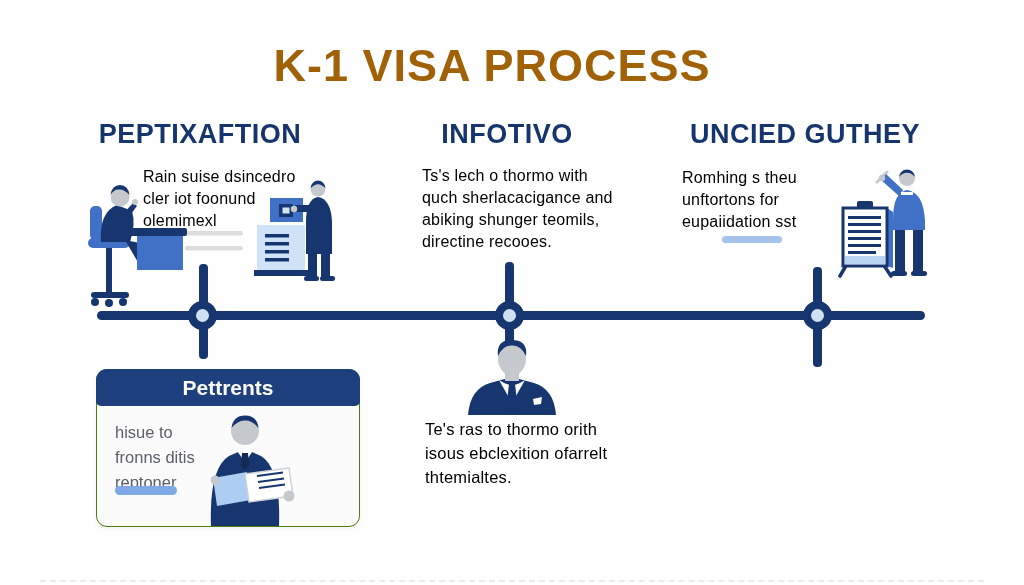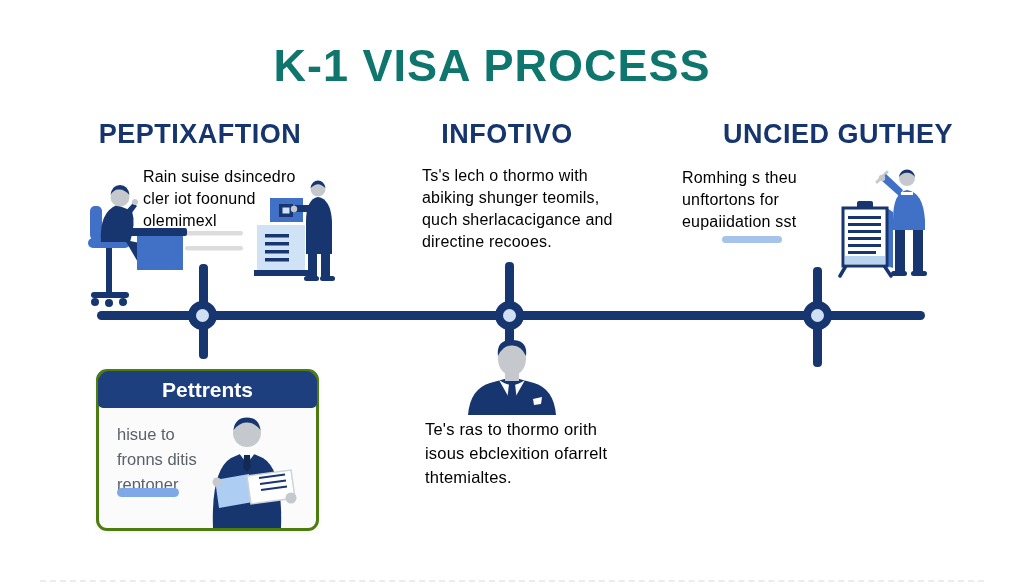--- a/index.html
+++ b/index.html
@@ -2,29 +2,29 @@
 <html><head>
 <meta charset="utf-8">
 <style>
   html,body { margin:0; padding:0; background:#ffffff; }
   .canvas {
     position:relative; width:1024px; height:585px; background:#ffffff;
     overflow:hidden; font-family:"Liberation Sans", sans-serif;
   }
   .title {
     position:absolute; left:0; top:40px; width:984px; text-align:center;
-    font-size:45px; font-weight:800; letter-spacing:1px; color:#0f766e;
+    font-size:45px; font-weight:800; letter-spacing:1px; color:#a16207;
   }
   .col-head {
     position:absolute; top:119px; text-align:center;
     font-size:27px; font-weight:800; letter-spacing:.5px; color:#16356e;
   }
   #head-1 { left:40px;  width:320px; }
   #head-2 { left:387px; width:240px; }
-  #head-3 { left:718px; width:240px; }
+  #head-3 { left:685px; width:240px; }
   .desc { position:absolute; font-size:16px; color:#000000; line-height:22px; letter-spacing:.2px; }
   #desc-1 { left:143px; top:166px; }
   #desc-2 { left:422px; top:165px; }
   #desc-3 { left:682px; top:167px; }
   #desc-mid { left:425px; top:417px; font-size:16.5px; line-height:24px; }
   .accent-underline {
     position:absolute; left:722px; top:236px; width:60px; height:7px;
     border-radius:3.5px; background:#a6c3ec;
   }
   .ill { position:absolute; }
@@ -43,22 +43,22 @@
   #stub-2d { left:505px; top:318px; height:27px; }
   #stub-3u { left:813px; top:267px; height:47px; }
   #stub-3d { left:813px; top:318px; height:49px; }
   .tl-node {
     position:absolute; top:301px; width:13px; height:13px;
     border:8px solid #17366f; border-radius:50%; background:#cfe0f4;
   }
   #node-1 { left:188px; } #node-2 { left:495px; } #node-3 { left:803px; }
 
   .card {
-    position:absolute; background:#fbfbfc; border:3px solid #4d7c0f;
-    border-radius:11px; box-shadow:0 2px 5px rgba(0,0,0,.05);
+    position:absolute; background:#fbfbfc; border:1px solid #4d7c0f;
+    border-radius:11px; box-shadow:0 2px 5px rgba(0,0,0,.05);padding-left:45px;
   }
   #card-left  { left:96px;  top:369px; width:217px; height:156px; }
   #card-right { left:714px; top:369px; width:215px; height:149px; }
   .card-head {
     position:absolute; left:-1px; top:-1px; right:-1px; height:37px;
     background:#1e3f7e; border-radius:11px 11px 5px 5px;
     color:#ffffff; font-size:21px; font-weight:700; text-align:center; line-height:37px;
   }
   .card-lines { position:absolute; font-size:16.5px; color:#5b6069; line-height:25px; }
   #card-left  .card-lines { left:18px; top:50px; }
@@ -86,22 +86,22 @@
   <div class="col-head" id="head-3">UNCIED GUTHEY</div>
 
   <div class="desc" id="desc-1">
     <div>Rain suise dsincedro</div>
     <div>cler iot foonund</div>
     <div>olemimexl</div>
   </div>
 
   <div class="desc" id="desc-2">
     <div>Ts's lech o thormo with</div>
+    <div>quch sherlacacigance and</div>
     <div>abiking shunger teomils,</div>
-    <div>quch sherlacacigance and</div>
     <div>directine recooes.</div>
   </div>
 
   <div class="desc" id="desc-3">
     <div>Romhing s theu</div>
     <div>unftortons for</div>
     <div>eupaiidation sst</div>
   </div>
   <div class="accent-underline"></div>
 

